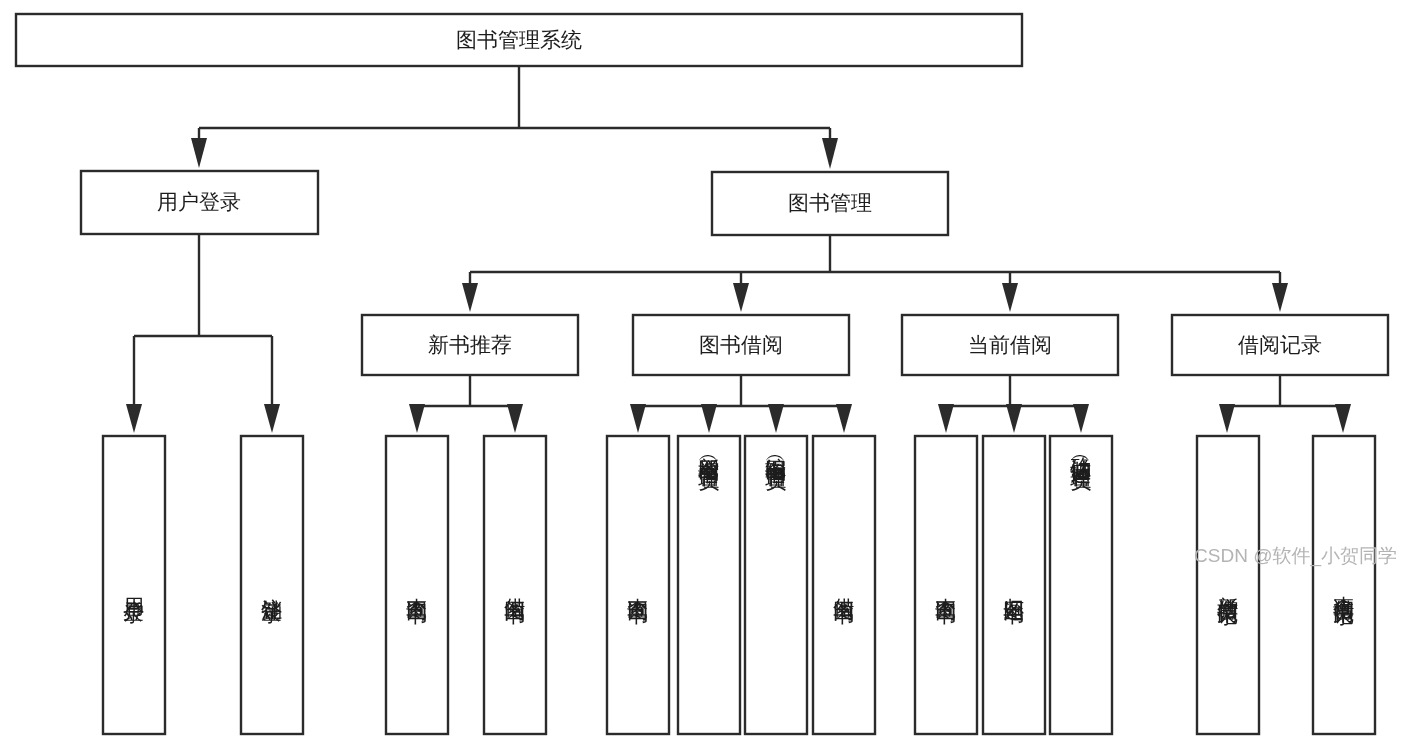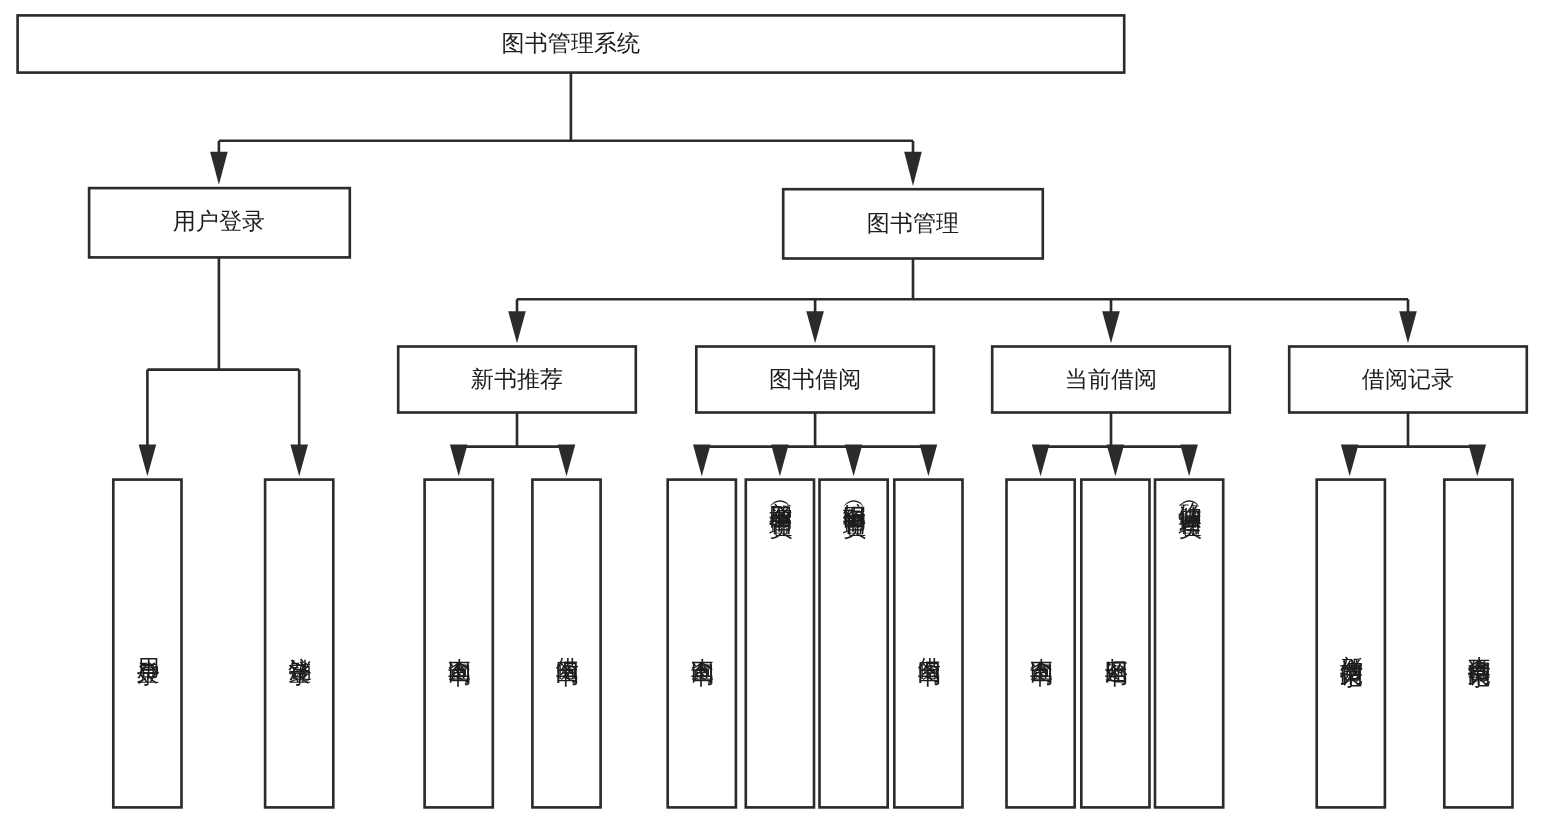--- a/index.html
+++ b/index.html
@@ -208,14 +208,15 @@
   <div class="node-label-v" style="left:607px; top:436px; width:62px; height:298px;">查询图书</div>
   <div class="node-label-v align-top" style="left:678px; top:436px; width:62px; height:298px;">新增图书（管理员）</div>
   <div class="node-label-v align-top" style="left:745px; top:436px; width:62px; height:298px;">编辑图书（管理员）</div>
   <div class="node-label-v" style="left:813px; top:436px; width:62px; height:298px;">借阅图书</div>
   <div class="node-label-v" style="left:915px; top:436px; width:62px; height:298px;">查询图书</div>
   <div class="node-label-v" style="left:983px; top:436px; width:62px; height:298px;">归还图书</div>
   <div class="node-label-v align-top" style="left:1050px; top:436px; width:62px; height:298px;">确认归还（管理员）</div>
   <div class="node-label-v" style="left:1197px; top:436px; width:62px; height:298px;">新增借阅记录</div>
   <div class="node-label-v" style="left:1313px; top:436px; width:62px; height:298px;">查询借阅记录</div>
 
+  <div class="watermark">CSDN @软件_小贺同学</div>
 
 </div>
 
 </body></html>

